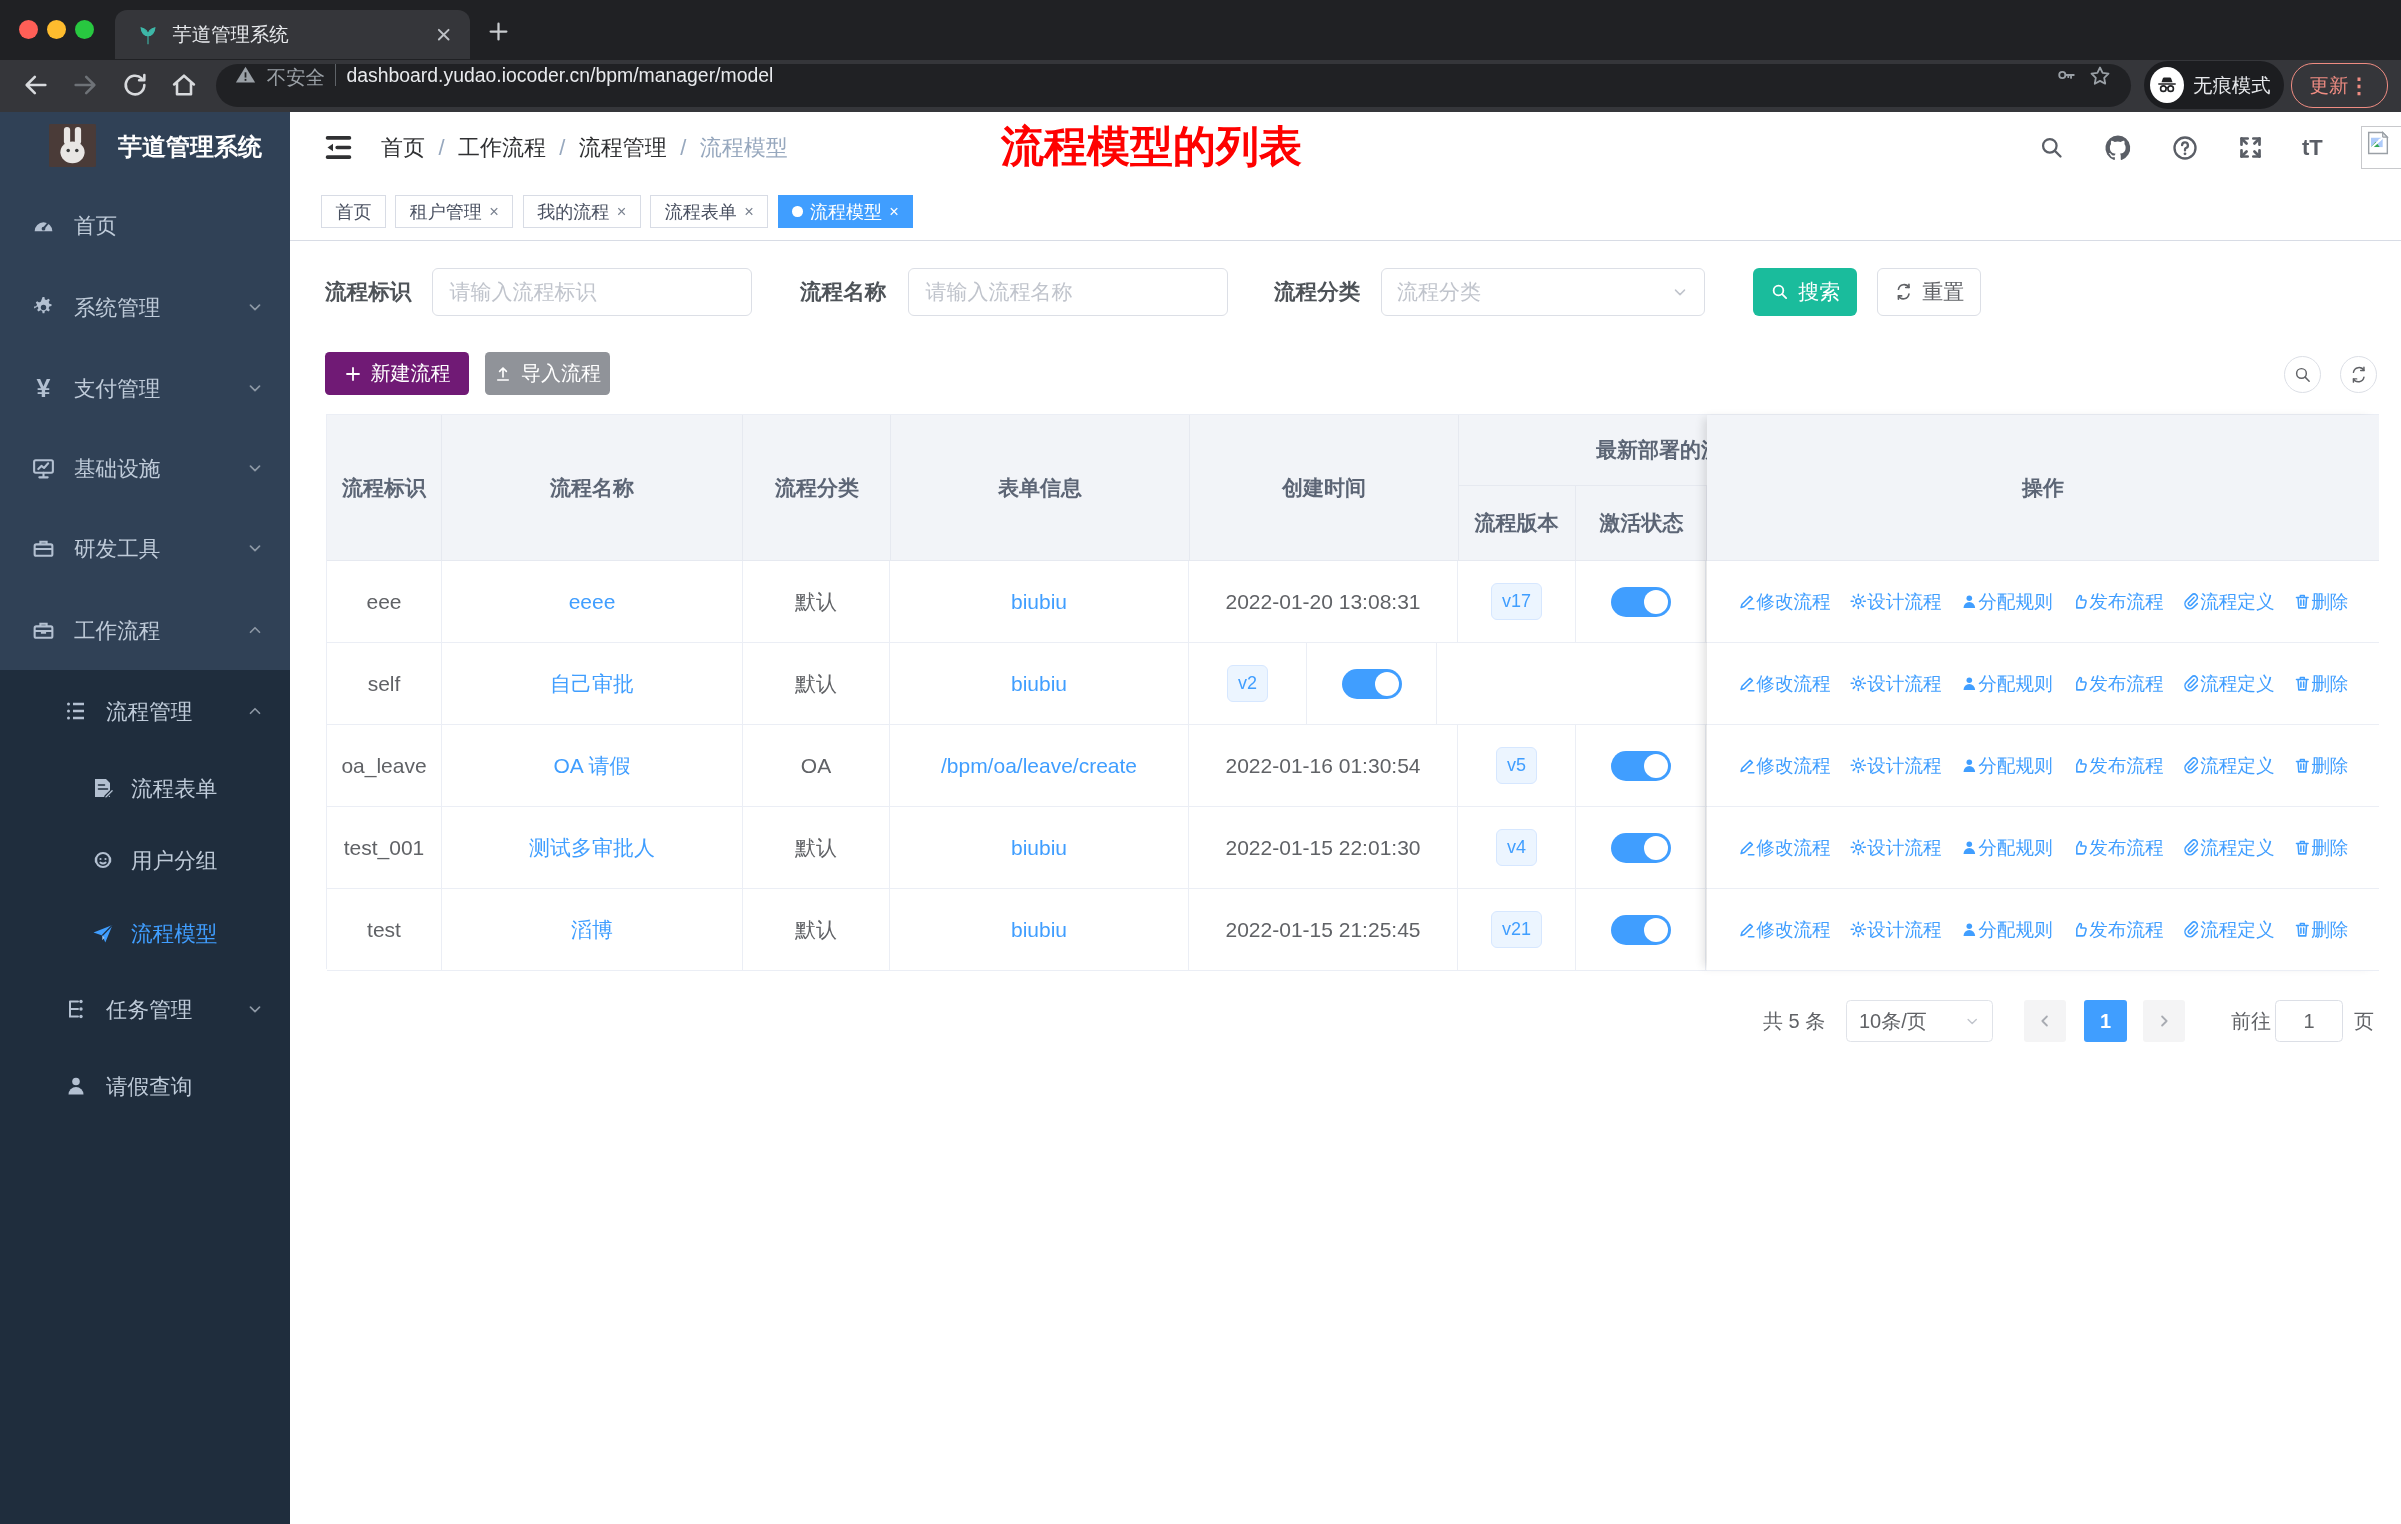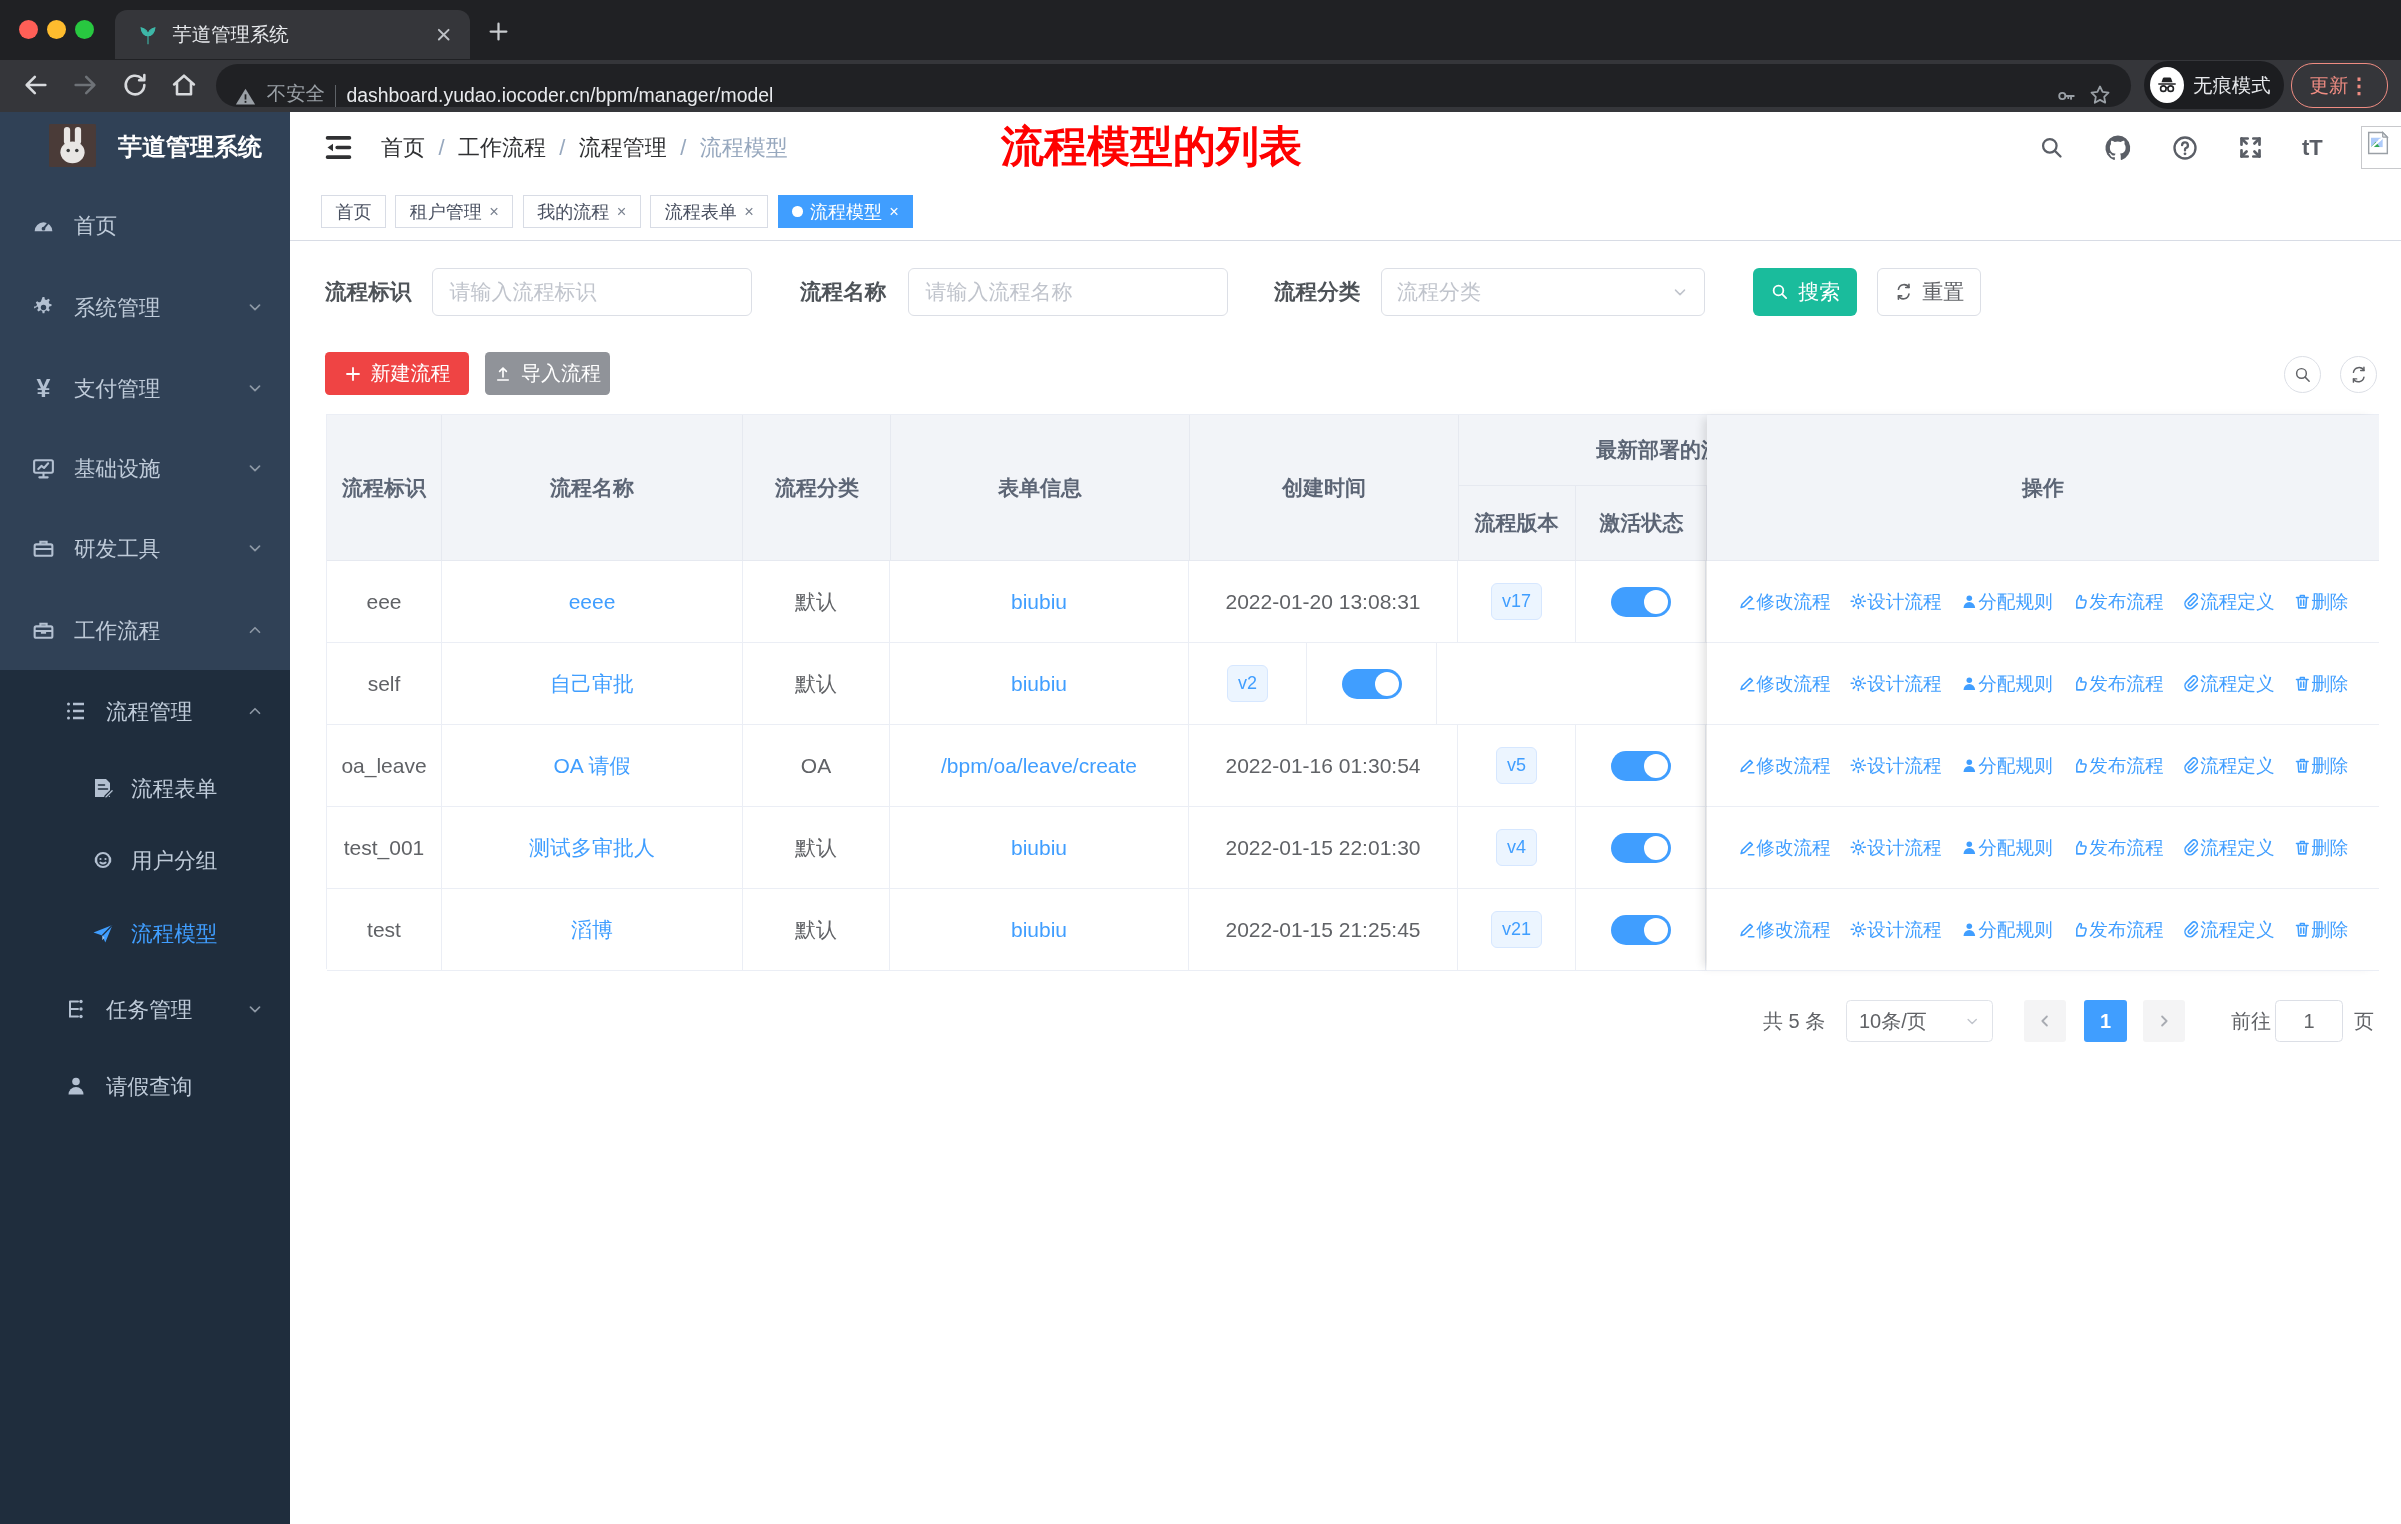--- a/index.html
+++ b/index.html
@@ -9,21 +9,21 @@
 
   
   .tabstrip{position:absolute;left:0;top:0;width:2401px;height:60px;background:#202124}
   .tl{position:absolute;top:20px;width:19.4px;height:19.4px;border-radius:50%}
   .tl.r{left:18.6px;background:#ff5f57}.tl.y{left:47px;background:#febc2e}.tl.g{left:75px;background:#28c840}
   .tab{position:absolute;left:115px;top:10.4px;width:355px;height:49px;background:#35363a;border-radius:12px 12px 0 0;display:flex;align-items:center;padding:0 16.4px 0 22px;gap:13.4px}
   .tab-title{color:#e8eaed;font-size:19.4px;flex:1;white-space:nowrap;overflow:hidden}
   .newtab{position:absolute;left:485px;top:18px;width:27px;height:27px}
   .toolbar{position:absolute;left:0;top:60px;width:2401px;height:52px;background:#35363a}
   .navic{position:absolute;top:71px;width:28px;height:28px}
-  .omnibox{position:absolute;left:216px;top:64px;width:1915px;height:43px;border-radius:21.6px;background:#202124;display:flex;align-items:flex-end;padding:0 19.4px;gap:10.4px}
+  .omnibox{position:absolute;left:216px;top:64px;width:1915px;height:43px;border-radius:21.6px;background:#202124;display:flex;align-items:flex-start;padding:0 19.4px;gap:10.4px}
   .sec-label{color:#9aa0a6;font-size:19.4px;white-space:nowrap}
   .om-div{width:0.7px;height:22px;background:#5f6368}
   .url{color:#e8eaed;font-size:19.4px;white-space:nowrap;flex:1}
   .chip-incog{position:absolute;left:2144px;top:61px;width:140px;height:48px;border-radius:24px;background:#1c1d20;display:flex;align-items:center;gap:9px;padding:0 13.4px 0 6px}
   .incog-circle{width:36px;height:36px;border-radius:50%;background:#fff;display:flex;align-items:center;justify-content:center}
   .chip-incog span{color:#e8eaed;font-size:19.4px;white-space:nowrap}
   .chip-update{position:absolute;left:2291px;top:63px;width:97px;height:45px;border:1.5px solid #ef8c82;border-radius:22px;display:flex;align-items:center;justify-content:center;gap:0}
   .chip-update .txt{color:#ef8c82;font-size:19.4px}
   .chip-update .dots{color:#ef8c82;font-size:21px;font-weight:bold;line-height:1;letter-spacing:0}
 
@@ -66,21 +66,21 @@
   
   .flabel{position:absolute;top:268px;height:48px;line-height:48px;font-size:21.6px;font-weight:bold;color:#4e5358;white-space:nowrap}
   .finput{position:absolute;top:268px;height:48px;border:0.7px solid #dcdfe6;border-radius:6px;font-size:21px;color:#a21caf;padding:0 16.4px;outline:none;background:#fff;font-family:"Liberation Sans",sans-serif}
   .finput::placeholder{color:#c0c4cc}
   .fselect{position:absolute;top:268px;height:48px;border:0.7px solid #dcdfe6;border-radius:6px;background:#fff;display:flex;align-items:center;justify-content:space-between;padding:0 15px;cursor:pointer}
   .fselect .ph{color:#c0c4cc;font-size:21px}
   .btn{position:absolute;height:48px;border-radius:6px;display:flex;align-items:center;justify-content:center;gap:9px;font-size:21px;cursor:pointer;white-space:nowrap}
   .btn-search{left:1753px;top:268px;width:104px;background:#1abc9c;color:#fff}
   .btn-reset{left:1877px;top:268px;width:104px;background:#fff;border:0.7px solid #dcdfe6;color:#606266}
   .btn2{position:absolute;top:352px;height:43px;border-radius:4.5px;display:flex;align-items:center;justify-content:center;gap:9px;font-size:20px;color:#fff;cursor:pointer;white-space:nowrap}
-  .btn-create{left:325px;width:144px;background:#ef4444}
+  .btn-create{left:325px;width:144px;background:#701a75}
   .btn-import{left:485px;width:125px;background:#909399}
   .circ{position:absolute;top:356px;width:37px;height:37px;border:0.7px solid #dcdfe6;border-radius:50%;background:#fff;display:flex;align-items:center;justify-content:center;cursor:pointer}
 
   
   .table{position:absolute;left:326px;top:414px;width:2053px;height:555px;border:0.7px solid #ebeef5;border-bottom:none;background:#fff}
   .thead{position:relative;height:146px;background:#f2f4f8;border-bottom:0.7px solid #e6e9f0;color:#5c6575;font-size:21px;font-weight:bold}
   .th{position:absolute;top:0;height:146px;display:flex;align-items:center;justify-content:center;border-right:0.7px solid #e6e9f0}
   .tgroup-label{position:absolute;left:1131px;top:0;width:465px;height:71px;display:flex;align-items:center;justify-content:center;border-bottom:0.7px solid #e6e9f0}
   .th.sub{top:71px;height:74px}
   .tbody .trow{display:flex;height:82px;border-bottom:0.7px solid #ebeef5;background:#fff}

